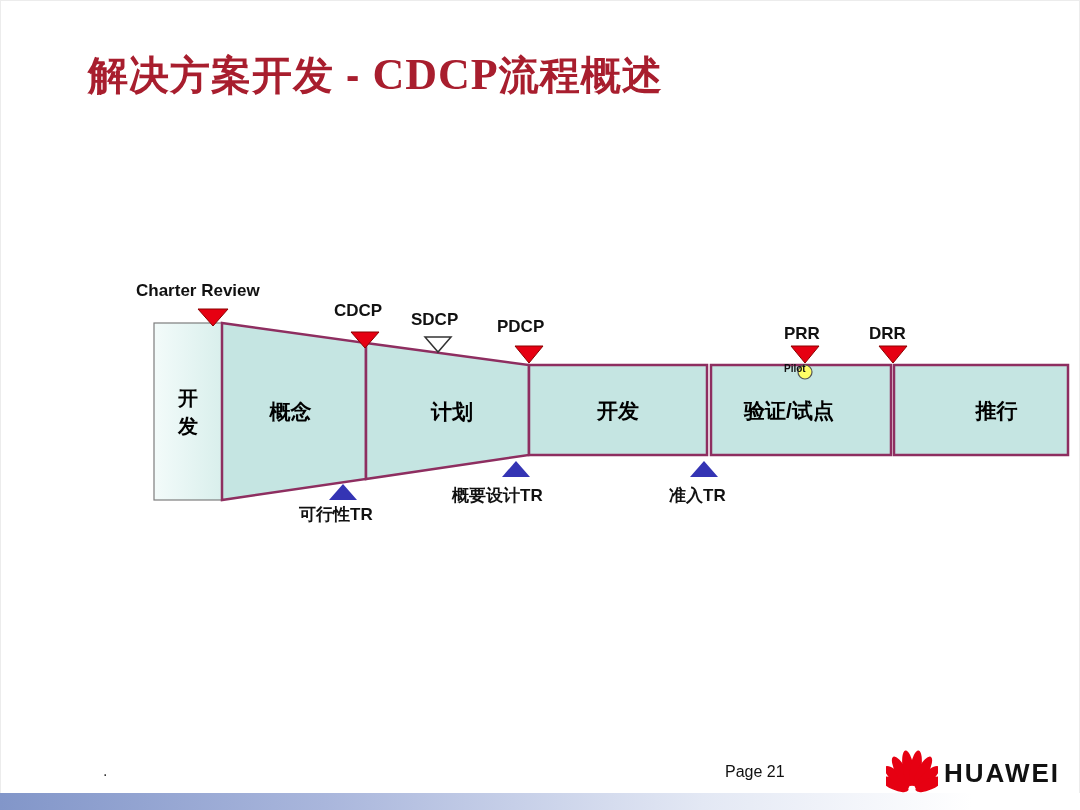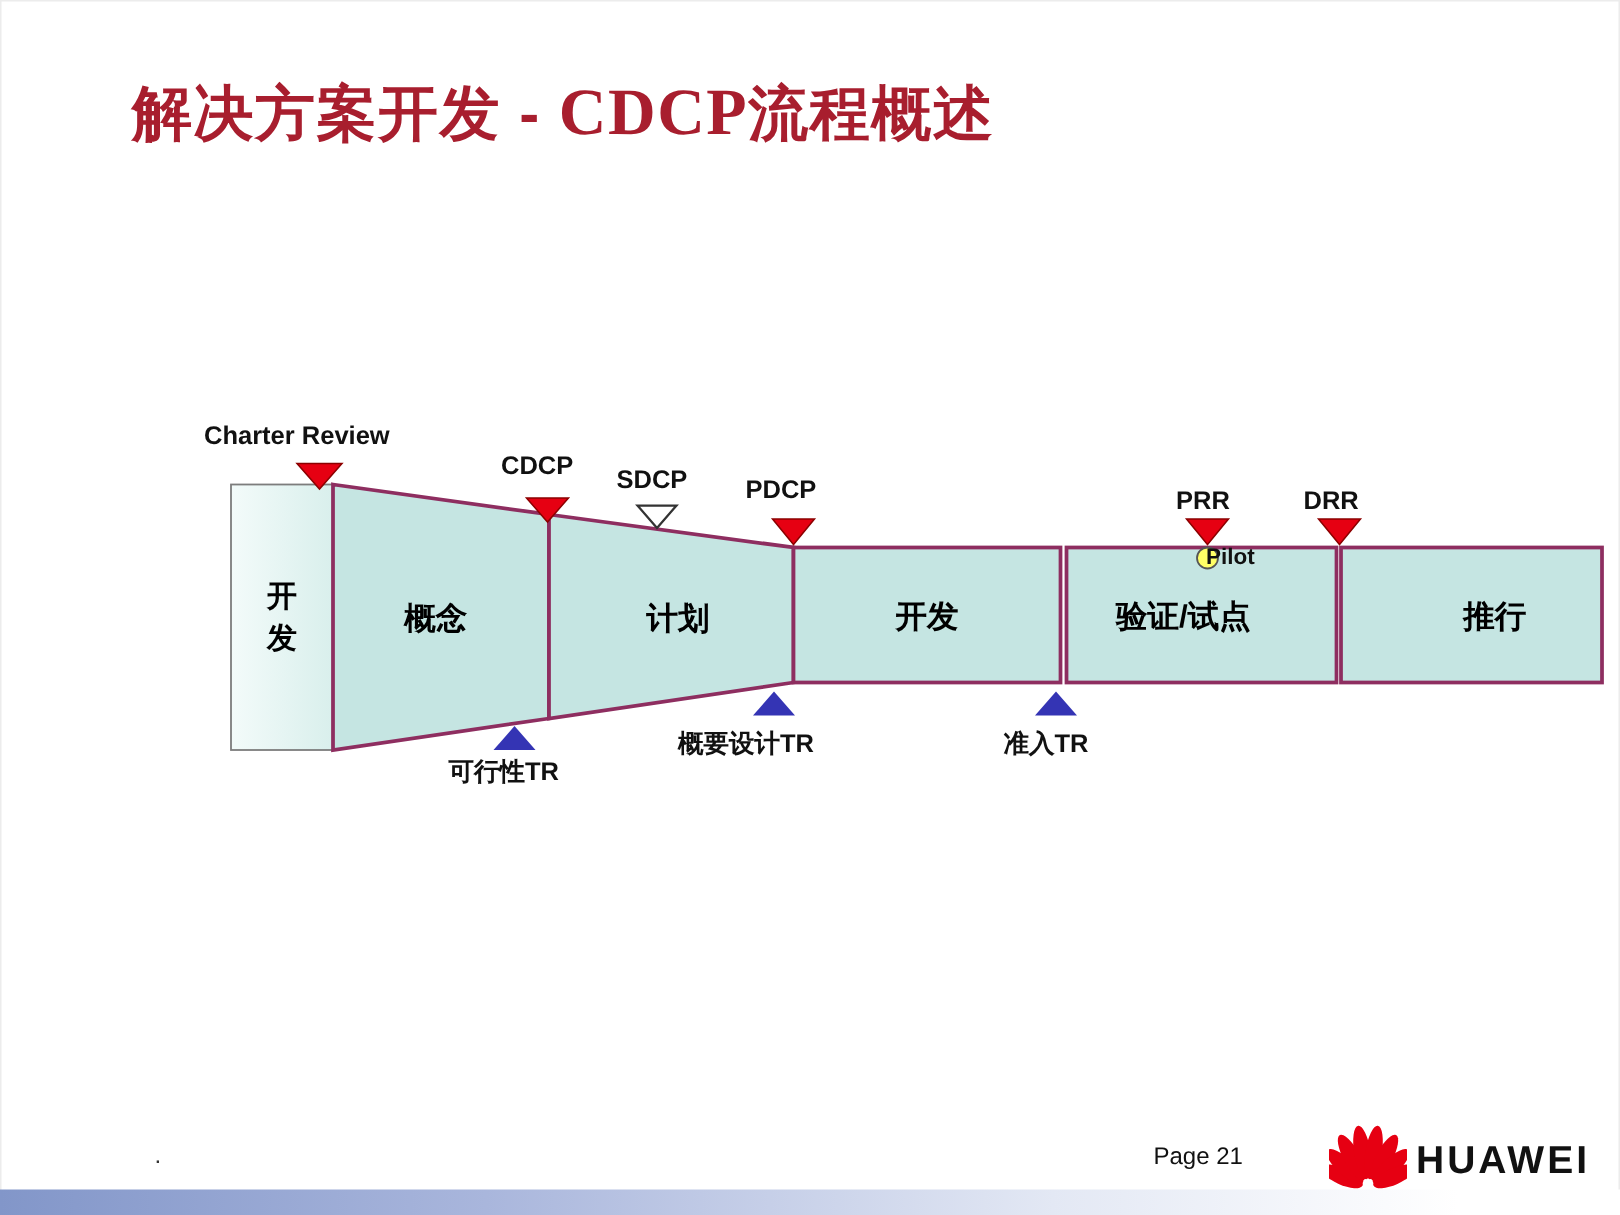--- a/index.html
+++ b/index.html
@@ -31,23 +31,23 @@
     font-size:21px;text-align:center;white-space:nowrap;
   }
   .vbox{
     position:absolute;left:106px;top:323px;width:68px;height:177px;
     display:flex;align-items:center;justify-content:center;
   }
   .vbox span{
     display:block;width:22px;word-break:break-all;text-align:center;
     font-weight:bold;font-size:20px;line-height:1.4;color:#000;
   }
-  .pilot-lbl{position:absolute;left:756px;top:363px;font-weight:bold;font-size:15px;color:#111;}
+  .pilot-lbl{position:absolute;left:736px;top:363px;font-weight:bold;font-size:10px;color:#111;}
   .footer-dot{position:absolute;left:103px;top:762px;font-size:16px;color:#333;}
-  .page-num{position:absolute;left:769px;top:763px;font-size:16px;color:#111;}
+  .page-num{position:absolute;left:725px;top:763px;font-size:16px;color:#111;}
   .brand{
     position:absolute;left:944px;top:758px;
     font-size:26px;font-weight:bold;color:#111;letter-spacing:2px;
   }
   .logo{position:absolute;left:886px;top:748px;}
   .bottom-bar{
     position:absolute;left:0;bottom:0;width:1080px;height:17px;
     background:linear-gradient(to right,#8296c9 0%,#a9b6dc 30%,#e3e8f4 65%,#ffffff 90%);
   }
 </style>

